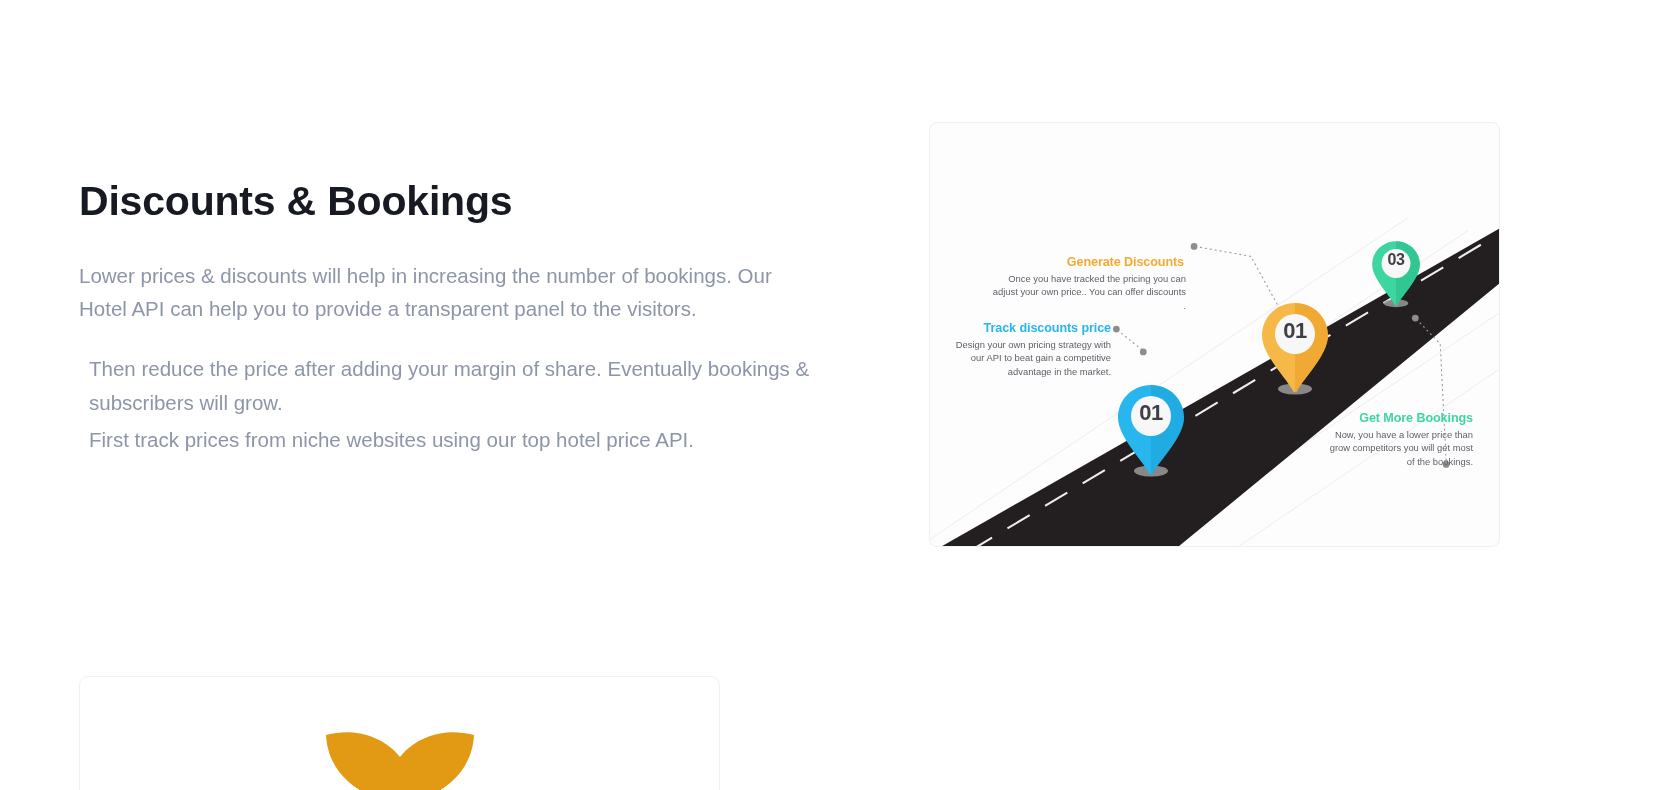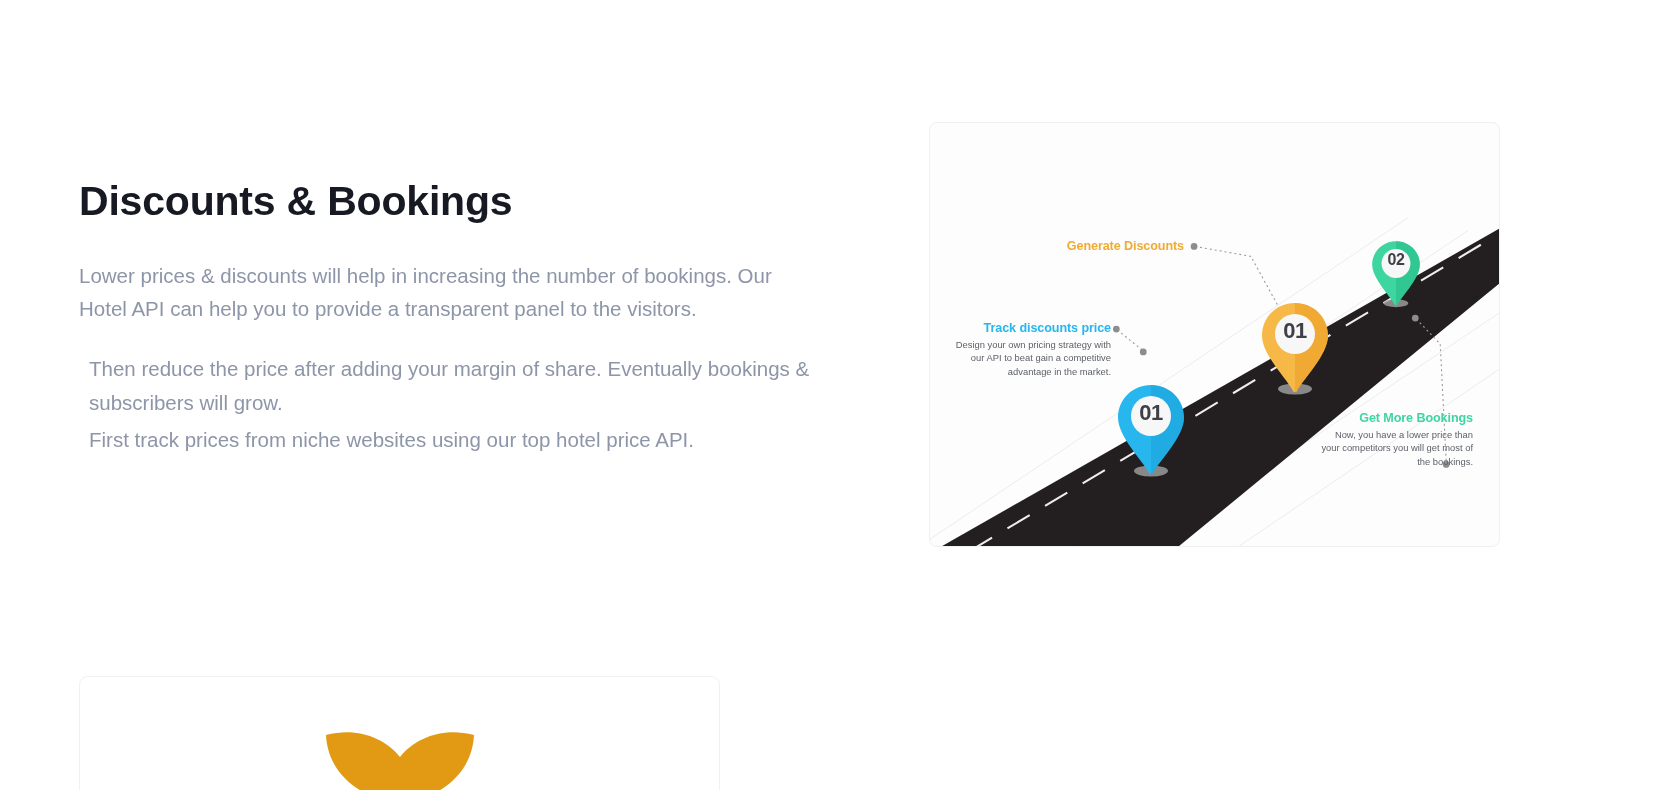--- a/index.html
+++ b/index.html
@@ -88,21 +88,21 @@
     letter-spacing: -0.1px;
     white-space: nowrap;
   }
   .callout .c-body {
     font-size: 9.4px;
     line-height: 1.42;
     color: #5d6169;
     margin-top: 3px;
   }
 
-  #callout-generate { left: 0; top: 116px; width: 256px; }
+  #callout-generate { left: 0; top: 132px; width: 256px; }
   #callout-generate .c-title { color: #f0ab35; text-align: right; padding-right: 2px; }
   #callout-generate .c-body  { text-align: right; padding-left: 58px; }
 
   #callout-track { left: 0px; top: 198px; width: 181px; }
   #callout-track .c-title { color: #27b6ed; text-align: right; }
   #callout-track .c-body  { text-align: right; padding-left: 12px; }
 
   #callout-bookings { left: 368px; top: 288px; width: 175px; }
   #callout-bookings .c-title { color: #3ed6a0; text-align: right; }
   #callout-bookings .c-body  { text-align: right; padding-left: 22px; }
@@ -199,30 +199,31 @@
 
         <g fill="none" stroke="#9a9a9a" stroke-width="1.1" stroke-dasharray="2 3">
           <path d="M488,197 L512,222 L518,340"></path>
         </g>
         <circle cx="487" cy="196" r="3.4" fill="#8d8d8d"></circle>
         <circle cx="518" cy="343" r="3.4" fill="#8d8d8d"></circle>
       </svg>
 
       <div class="callout" id="callout-generate">
         <div class="c-title">Generate Discounts</div>
+        <div class="c-body">Once you have tracked the pricing you can adjust your own price.. You can offer discounts .</div>
       </div>
 
       <div class="callout" id="callout-track">
         <div class="c-title">Track discounts price</div>
         <div class="c-body">Design your own pricing strategy with our API to beat gain a competitive advantage in the market.</div>
       </div>
 
       <div class="callout" id="callout-bookings">
         <div class="c-title">Get More Bookings</div>
-        <div class="c-body">Now, you have a lower price than your competitors you will get most of the bookings.</div>
+        <div class="c-body">Now, you have a lower price than grow competitors you will get most of the bookings.</div>
       </div>
 
       <div class="pin" id="pin-01">
         <svg viewBox="0 0 72 95">
           <ellipse cx="36" cy="88" rx="17" ry="5.5" fill="#9b9b9b" opacity="0.85"></ellipse>
           <path d="M36 2 C17.5 2 3 16.4 3 34.5 C3 54 28 78 34 90 C34.8 91.6 37.2 91.6 38 90
                    C44 78 69 54 69 34.5 C69 16.4 54.5 2 36 2 Z" fill="#27b6ed"></path>
           <path d="M36 2 C54.5 2 69 16.4 69 34.5 C69 54 44 78 38 90 C37.6 90.8 36.8 91.2 36 91.2 Z" fill="#1ca3db" opacity="0.55"></path>
           <circle cx="36" cy="33" r="20" fill="#f7f7f7"></circle>
         </svg>
@@ -241,21 +242,21 @@
       </div>
 
       <div class="pin" id="pin-03">
         <svg viewBox="0 0 72 95">
           <ellipse cx="36" cy="88" rx="17" ry="5.5" fill="#9b9b9b" opacity="0.85"></ellipse>
           <path d="M36 2 C17.5 2 3 16.4 3 34.5 C3 54 28 78 34 90 C34.8 91.6 37.2 91.6 38 90
                    C44 78 69 54 69 34.5 C69 16.4 54.5 2 36 2 Z" fill="#3ed6a0"></path>
           <path d="M36 2 C54.5 2 69 16.4 69 34.5 C69 54 44 78 38 90 C37.6 90.8 36.8 91.2 36 91.2 Z" fill="#2cc08c" opacity="0.7"></path>
           <circle cx="36" cy="33" r="20" fill="#f7f7f7"></circle>
         </svg>
-        <div class="pin-num">02</div>
+        <div class="pin-num">03</div>
       </div>
 
     </div>
   </div>
 
   <div class="bottom-card">
     <svg class="bottom-card-art" viewBox="0 0 156 120">
       <path d="M4 8 C34 0 62 10 78 30 C94 10 122 0 152 8
                C150 46 120 70 78 78 C36 70 6 46 4 8 Z" fill="#e29a14"></path>
     </svg>

